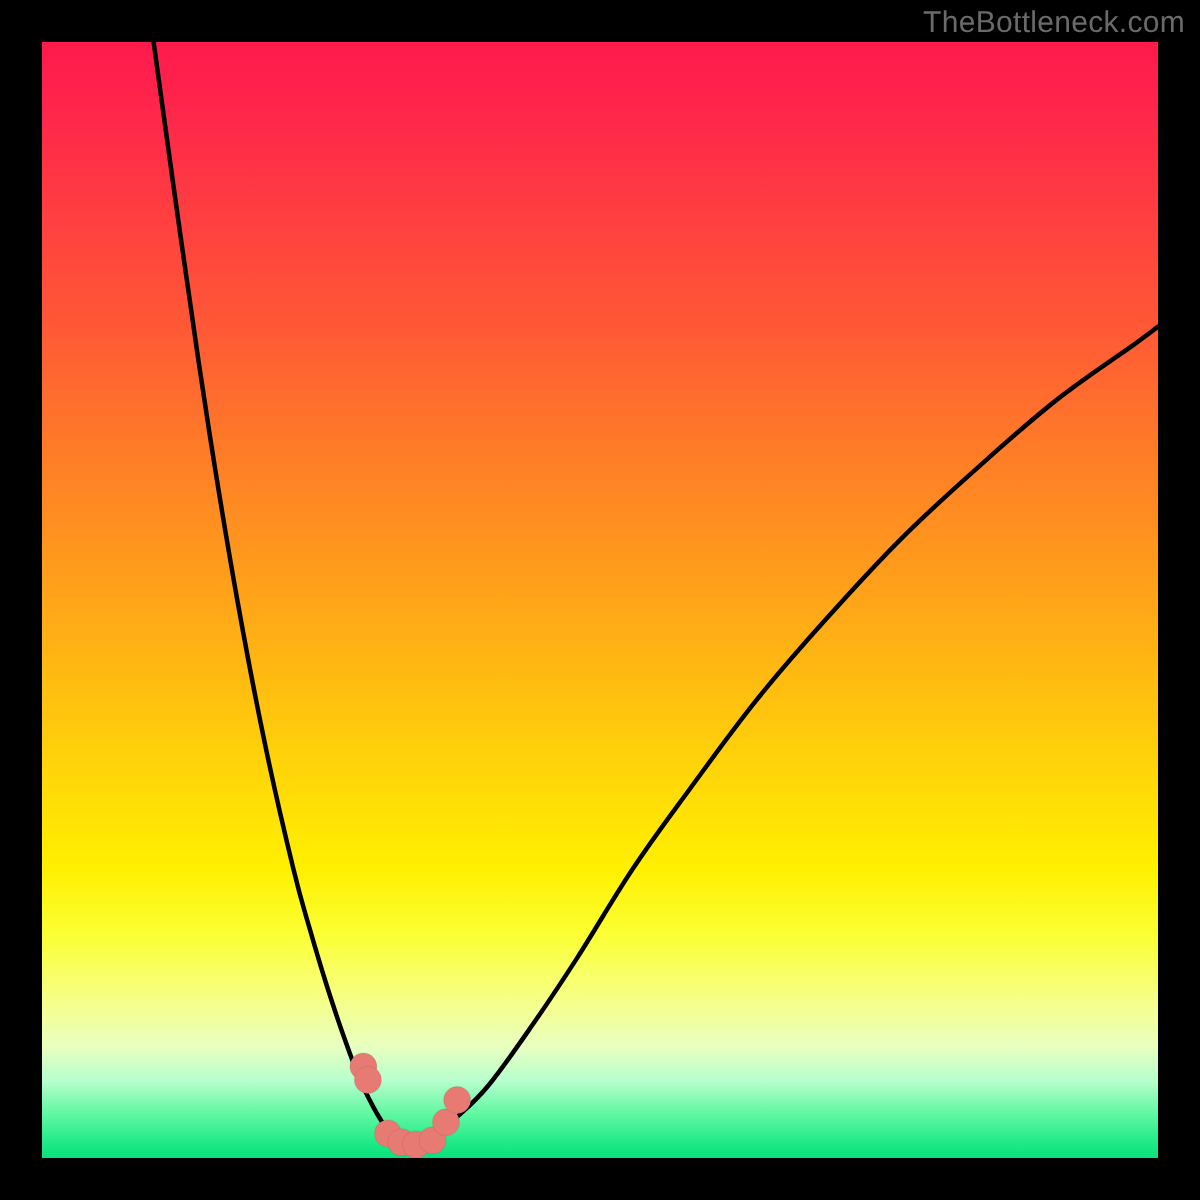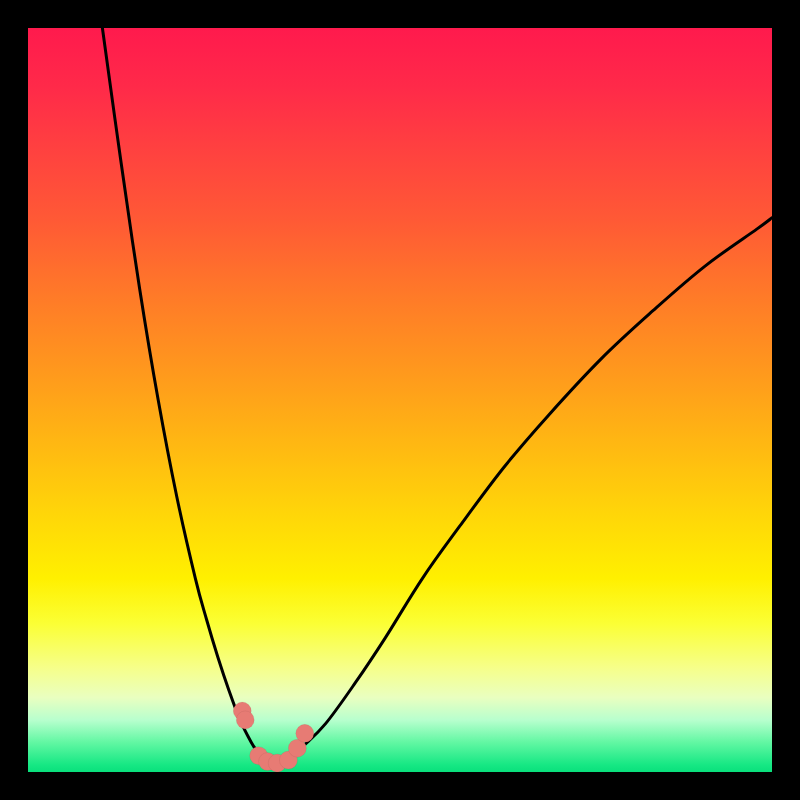--- a/index.html
+++ b/index.html
@@ -57,20 +57,21 @@
   svg.curves {
     position: absolute;
     left: 0;
     top: 0;
   }
 </style>
 </head>
 <body>
 
 <div class="frame">
+  <div class="watermark">TheBottleneck.com</div>
   <div class="plot">
     <svg class="curves" width="744" height="744" viewBox="0 0 744 744">
       <g>
         <path id="leftPath" fill="none" stroke="#000" stroke-width="3" stroke-linecap="round" stroke-linejoin="round" d="M 74.40 0.00 C 77.75 24.11, 86.30 87.05, 93.00 133.92 C 99.70 180.79, 104.90 217.55, 111.60 260.40 C 118.30 303.25, 123.50 334.50, 130.20 372.00 C 136.90 409.50, 142.10 436.58, 148.80 468.72 C 155.50 500.86, 162.04 528.46, 167.40 550.56 C 172.76 572.66, 174.54 577.42, 178.56 591.48 C 182.58 605.54, 185.70 615.96, 189.72 628.68 C 193.74 641.40, 196.86 650.78, 200.88 662.16 C 204.90 673.54, 208.02 682.55, 212.04 691.92 C 216.06 701.29, 219.85 708.21, 223.20 714.24 C 226.55 720.27, 227.96 722.05, 230.64 725.40 C 233.32 728.75, 235.40 730.83, 238.08 732.84 C 240.76 734.85, 244.18 735.89, 245.52 736.56"></path>
       </g>
       <g>
         <path id="rightPath" fill="none" stroke="#000" stroke-width="3" stroke-linecap="round" stroke-linejoin="round" d="M 245.52 736.56 C 248.20 735.49, 255.04 733.96, 260.40 730.61 C 265.76 727.26, 268.58 724.25, 275.28 717.96 C 281.98 711.67, 288.23 707.02, 297.60 695.64 C 306.97 684.26, 316.65 670.12, 327.36 654.72 C 338.07 639.32, 345.07 628.83, 357.12 610.08 C 369.17 591.33, 380.93 570.65, 394.32 550.56 C 407.71 530.47, 416.79 518.57, 431.52 498.48 C 446.25 478.39, 460.09 459.05, 476.16 438.96 C 492.23 418.87, 503.39 406.30, 520.80 386.88 C 538.21 367.46, 554.13 349.83, 572.88 331.08 C 591.63 312.33, 606.21 299.46, 624.96 282.72 C 643.71 265.98, 658.29 252.81, 677.04 238.08 C 695.79 223.35, 717.07 209.58, 729.12 200.88 C 741.17 192.18, 741.32 191.73, 744.00 189.72"></path>
       </g>
       <g id="dots">
           <circle cx="214.27" cy="682.99" r="9" fill="#e77b74" stroke="rgba(0,0,0,0.05)"></circle>

